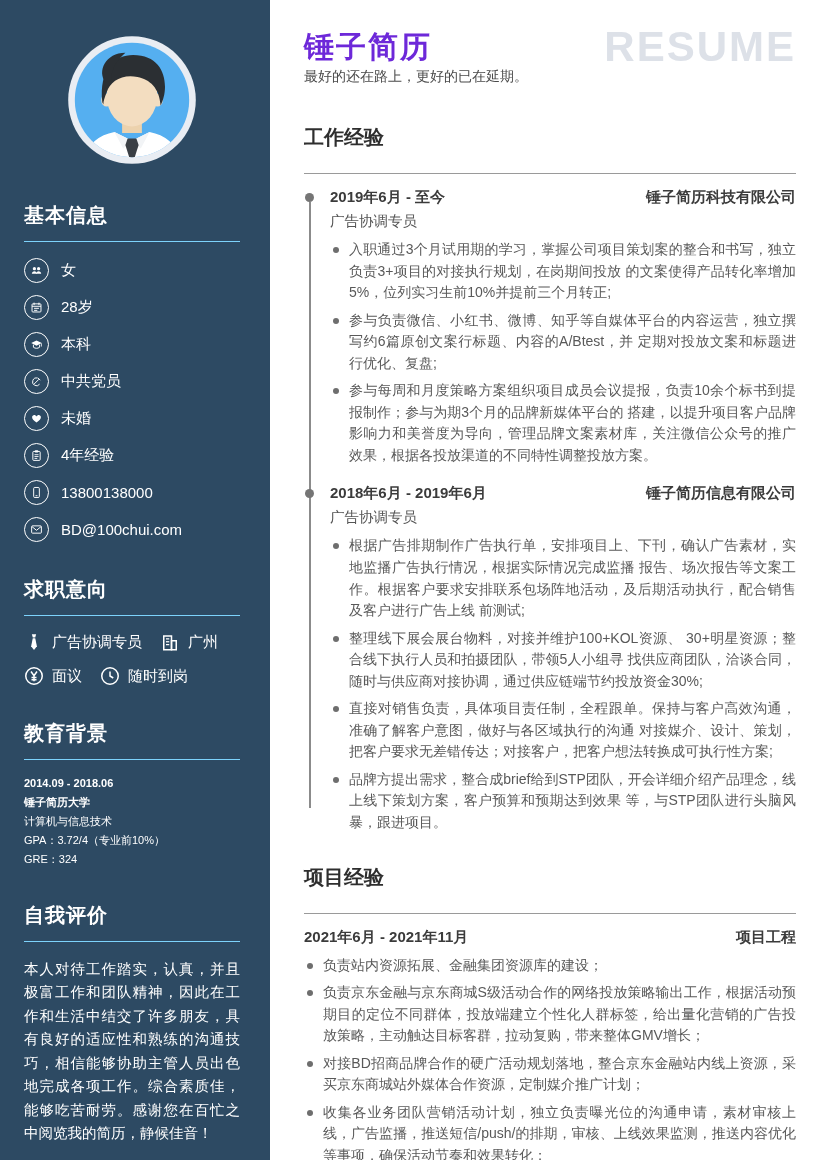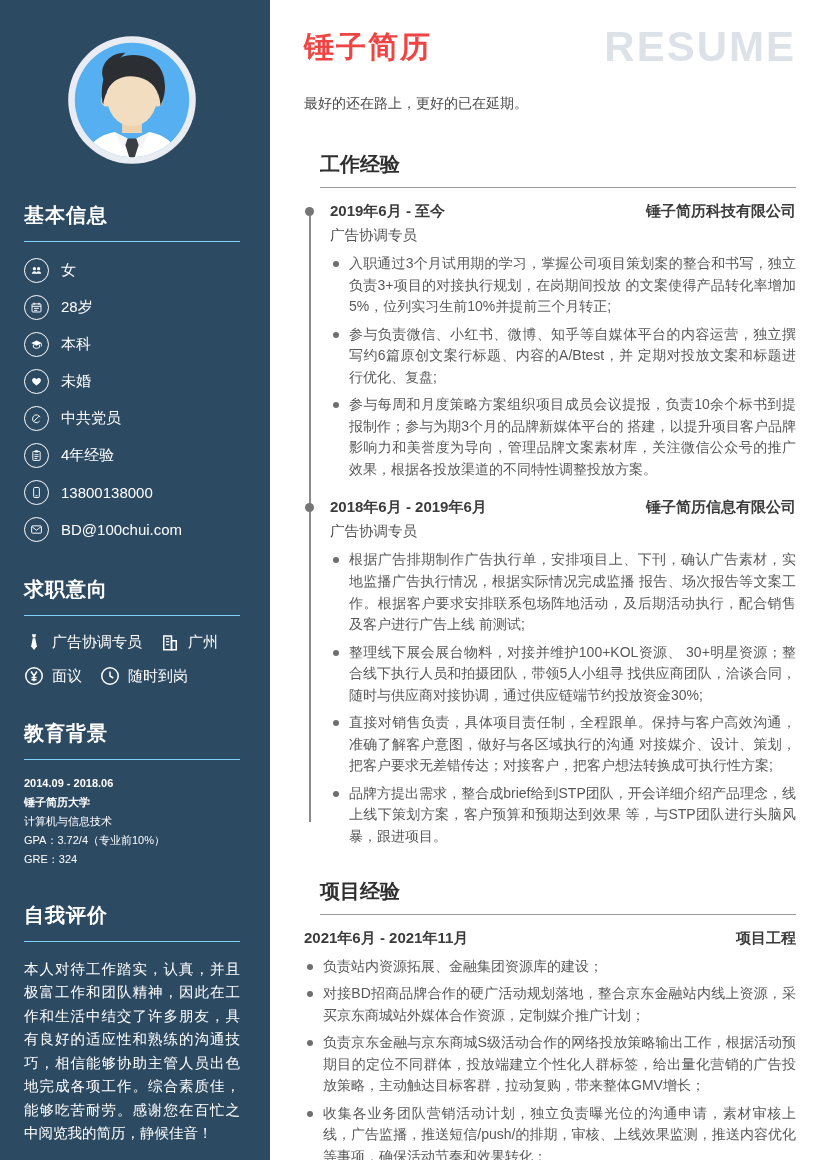--- a/index.html
+++ b/index.html
@@ -41,29 +41,29 @@
   .edu-line { font-size:11px; line-height:1.45; margin-bottom:3px; }
   .edu-bold { font-weight:bold; }
 
   .self-eval {
     font-size:14.5px; line-height:1.62; text-align:justify;
   }
 
   
   .main { flex:1; background:#fff; padding:26px 24px 20px 34px; color:#3a3a3a; }
   .head-row { display:flex; justify-content:space-between; align-items:flex-end; }
-  .resume-name { font-size:30px; font-weight:600; color:#ef4444; letter-spacing:2px; }
+  .resume-name { font-size:30px; font-weight:600; color:#6d28d9; letter-spacing:2px; }
   .resume-watermark {
     font-size:42px; font-weight:700; color:#dde1e8; letter-spacing:2px; line-height:1;
   }
-  .motto { font-size:14px; color:#4a4a4a; margin-top:27px; }
+  .motto { font-size:14px; color:#4a4a4a; margin-top:0; }
 
   .main-section-title {
     font-size:20px; font-weight:bold; color:#2e2e2e;
-    padding-bottom:9px; border-bottom:1px solid #9a9a9a;margin-left:16px;
+    padding-bottom:22px; border-bottom:1px solid #9a9a9a;
   }
   .sec-work { margin-top:38px; }
   .sec-proj { margin-top:30px; }
 
   .timeline { position:relative; padding-left:26px; margin-top:14px; }
   .t-line { position:absolute; left:5px; top:14px; bottom:26px; width:1.6px; background:#8b8b8b; }
   .t-entry { position:relative; margin-bottom:18px; }
   .t-dot {
     position:absolute; left:-25px; top:5px; width:9px; height:9px;
     border-radius:50%; background:#757575;
@@ -148,36 +148,36 @@
               <path d="M8 3 1.5 6.3 8 9.6l6.5-3.3Z" fill="#fff"></path>
               <path d="M4.2 8.2v3.2c2.4 1.7 5.2 1.7 7.6 0V8.2" fill="none" stroke="#fff" stroke-width="1.2"></path>
               <line x1="14" y1="6.5" x2="14" y2="10.5" stroke="#fff" stroke-width="1"></line>
             </svg>
         </span>
         <span class="info-label">本科</span>
       </div>
 
       <div class="info-item">
         <span class="icn-circle">
-          <svg viewBox="0 0 16 16">
-              <path d="M8 13C4.2 10.4 2.6 8.4 2.6 6.4c0-1.6 1.2-2.8 2.6-2.8 1.1 0 2.1.7 2.8 1.8.7-1.1 1.7-1.8 2.8-1.8 1.4 0 2.6 1.2 2.6 2.8 0 2-1.6 4-5.4 6.6Z" fill="#fff"></path>
-            </svg>
-        </span>
-        <span class="info-label">未婚</span>
-      </div>
-
-      <div class="info-item">
-        <span class="icn-circle">
           <svg viewBox="0 0 16 16" fill="none" stroke="#fff" stroke-width="1.2">
               <path d="M11.8 11.3A4.8 4.8 0 1 1 9.2 3.8"></path>
               <line x1="4.6" y1="11.6" x2="11" y2="5.2"></line>
               <line x1="9.6" y1="3.4" x2="12.6" y2="6.4"></line>
             </svg>
         </span>
         <span class="info-label">中共党员</span>
+      </div>
+
+      <div class="info-item">
+        <span class="icn-circle">
+          <svg viewBox="0 0 16 16">
+              <path d="M8 13C4.2 10.4 2.6 8.4 2.6 6.4c0-1.6 1.2-2.8 2.6-2.8 1.1 0 2.1.7 2.8 1.8.7-1.1 1.7-1.8 2.8-1.8 1.4 0 2.6 1.2 2.6 2.8 0 2-1.6 4-5.4 6.6Z" fill="#fff"></path>
+            </svg>
+        </span>
+        <span class="info-label">未婚</span>
       </div>
 
       <div class="info-item">
         <span class="icn-circle">
           <svg viewBox="0 0 16 16">
               <rect x="3.5" y="3" width="9" height="11" rx="1" fill="none" stroke="#fff" stroke-width="1.2"></rect>
               <rect x="6" y="1.6" width="4" height="2.6" rx="0.6" fill="#fff"></rect>
               <line x1="5.5" y1="7" x2="10.5" y2="7" stroke="#fff" stroke-width="1.1"></line>
               <line x1="5.5" y1="9.3" x2="10.5" y2="9.3" stroke="#fff" stroke-width="1.1"></line>
               <line x1="5.5" y1="11.6" x2="9" y2="11.6" stroke="#fff" stroke-width="1.1"></line>
@@ -311,22 +311,22 @@
     <section class="sec-proj">
       <h2 class="main-section-title">项目经验</h2>
 
       <div class="proj-entry">
         <div class="entry-head">
           <span class="entry-period">2021年6月 - 2021年11月</span>
           <span class="entry-org">项目工程</span>
         </div>
         <ul class="bullets">
           <li>负责站内资源拓展、金融集团资源库的建设；</li>
+          <li>负责京东金融与京东商城S级活动合作的网络投放策略输出工作，根据活动预期目的定位不同群体，投放端建立个性化人群标签，给出量化营销的广告投放策略，主动触达目标客群，拉动复购，带来整体GMV增长；</li>
           <li>对接BD招商品牌合作的硬广活动规划落地，整合京东金融站内线上资源，采买京东商城站外媒体合作资源，定制媒介推广计划；</li>
-          <li>负责京东金融与京东商城S级活动合作的网络投放策略输出工作，根据活动预期目的定位不同群体，投放端建立个性化人群标签，给出量化营销的广告投放策略，主动触达目标客群，拉动复购，带来整体GMV增长；</li>
           <li>收集各业务团队营销活动计划，独立负责曝光位的沟通申请，素材审核上线，广告监播，推送短信/push/的排期，审核、上线效果监测，推送内容优化等事项，确保活动节奏和效果转化；</li>
 
         </ul>
       </div>
     </section>
 
   </main>
 </div>
 
 </body></html>

